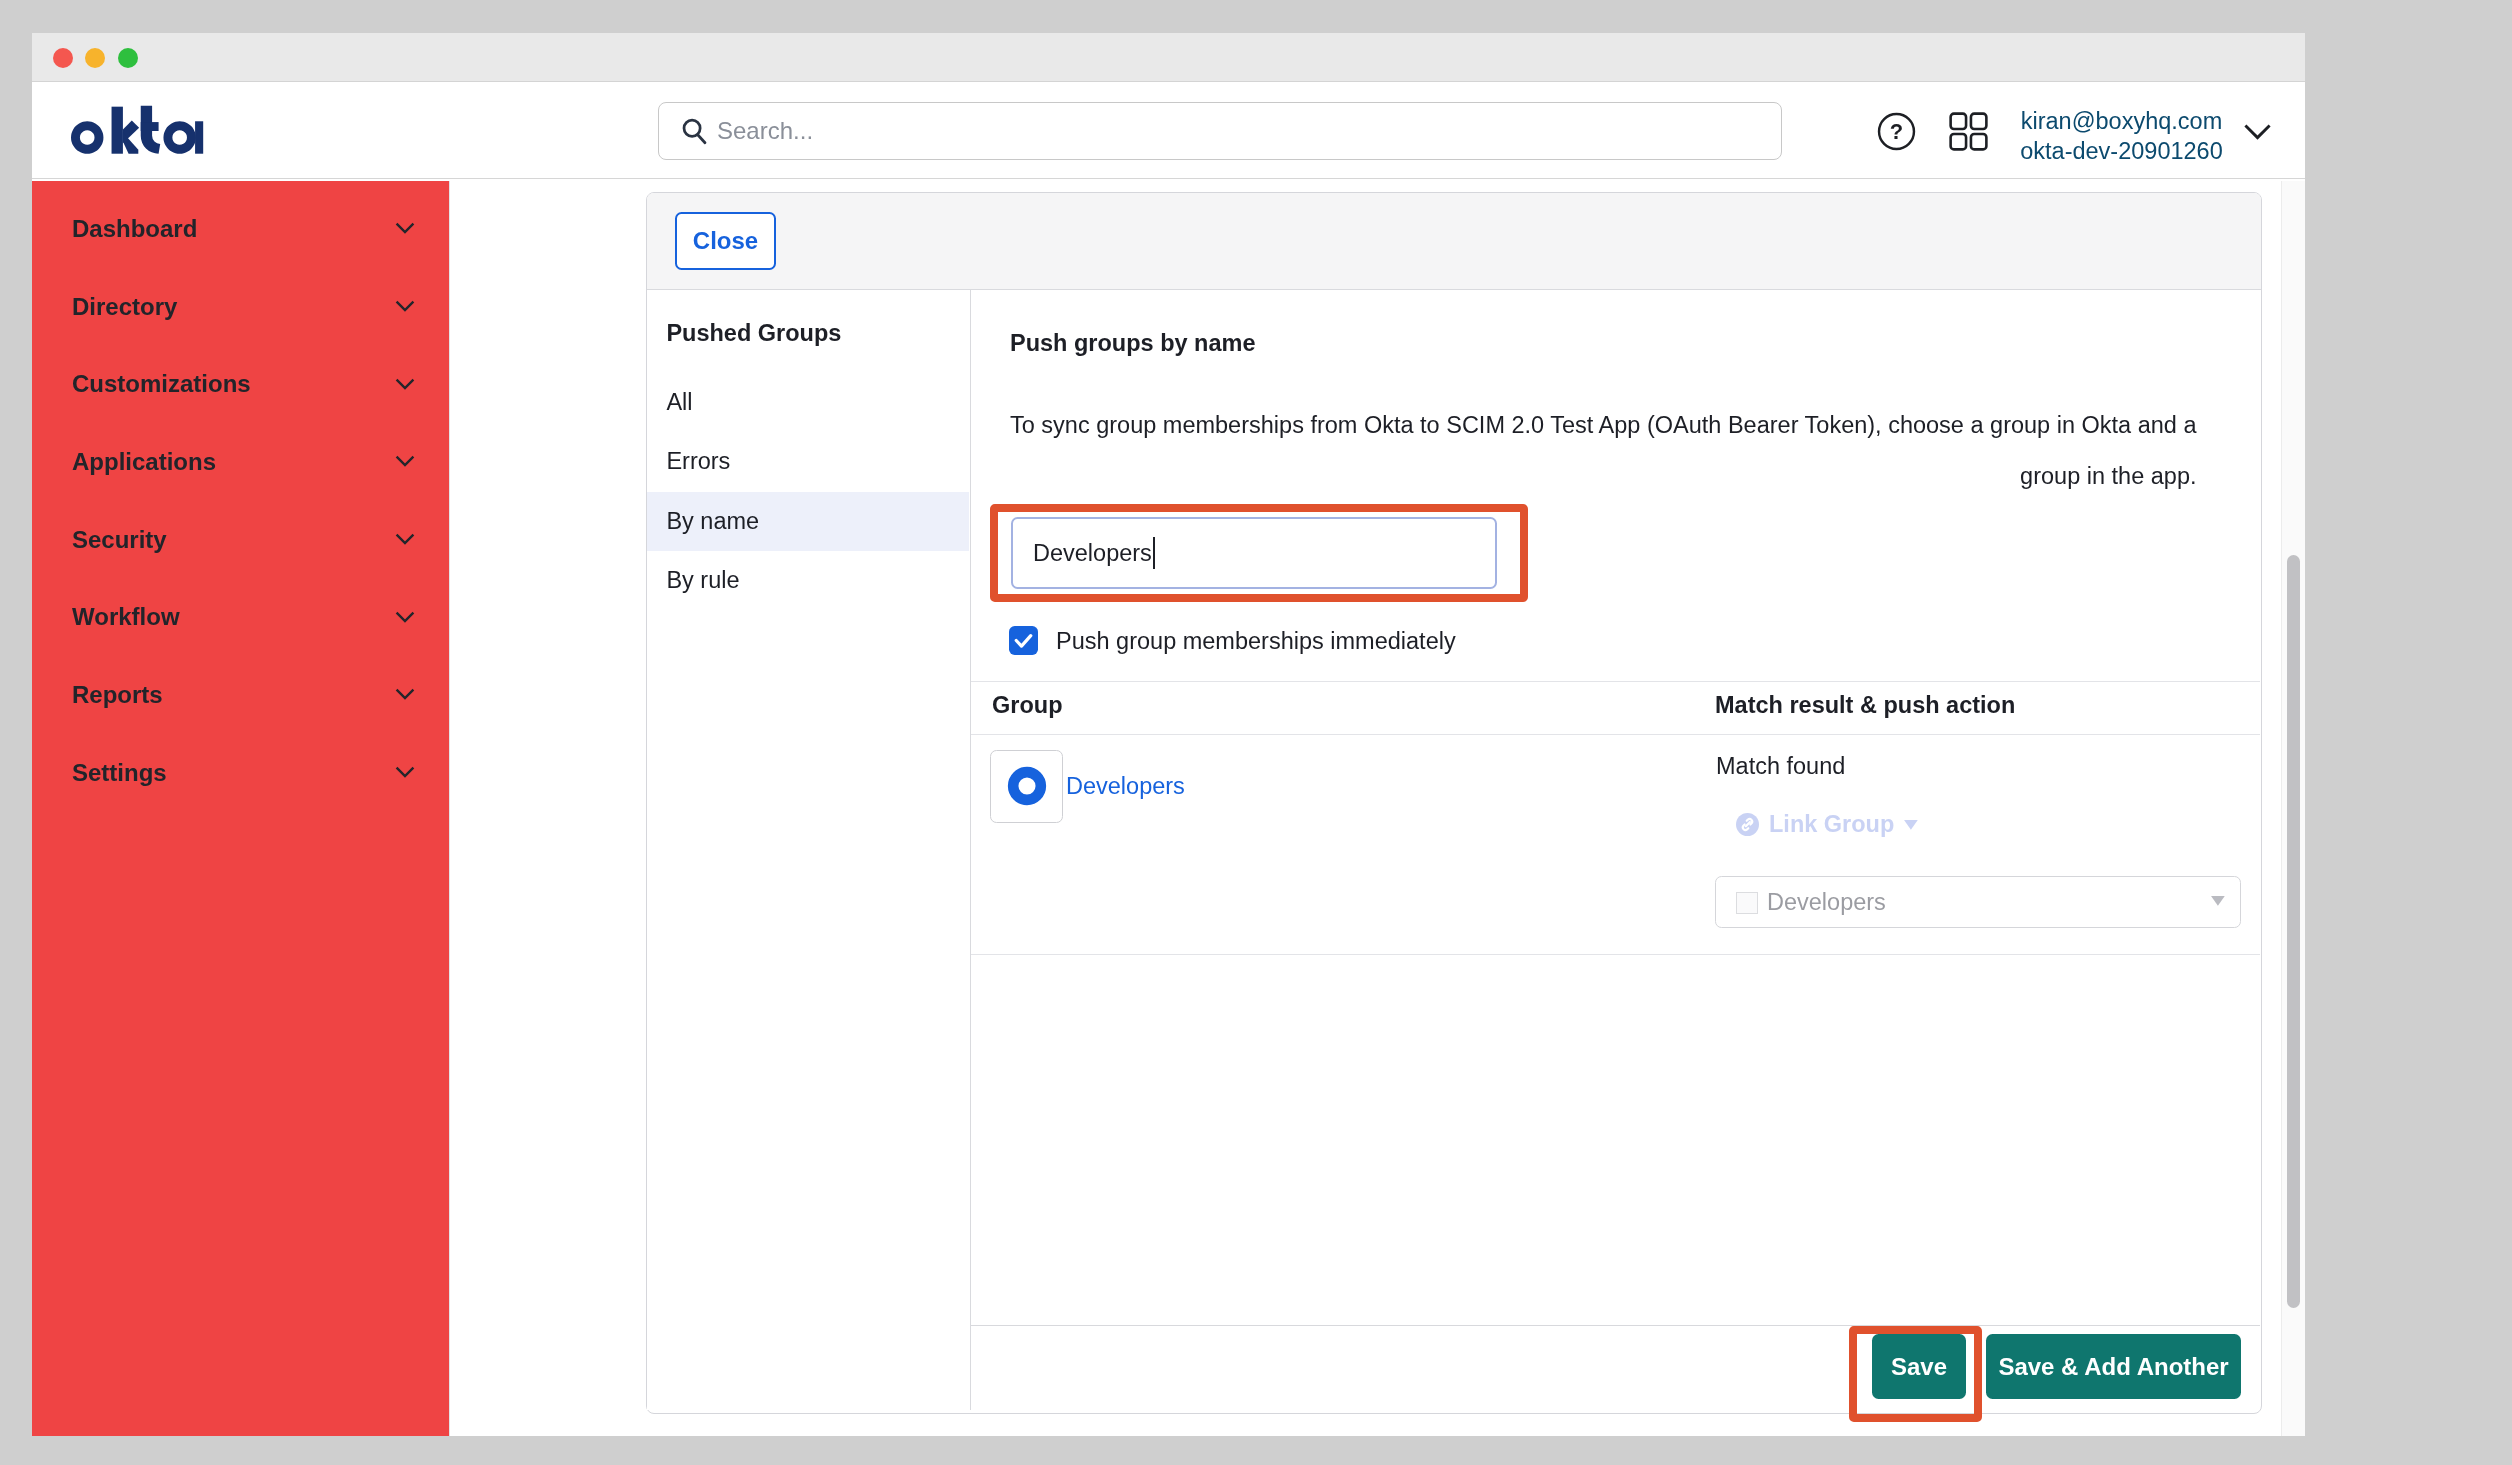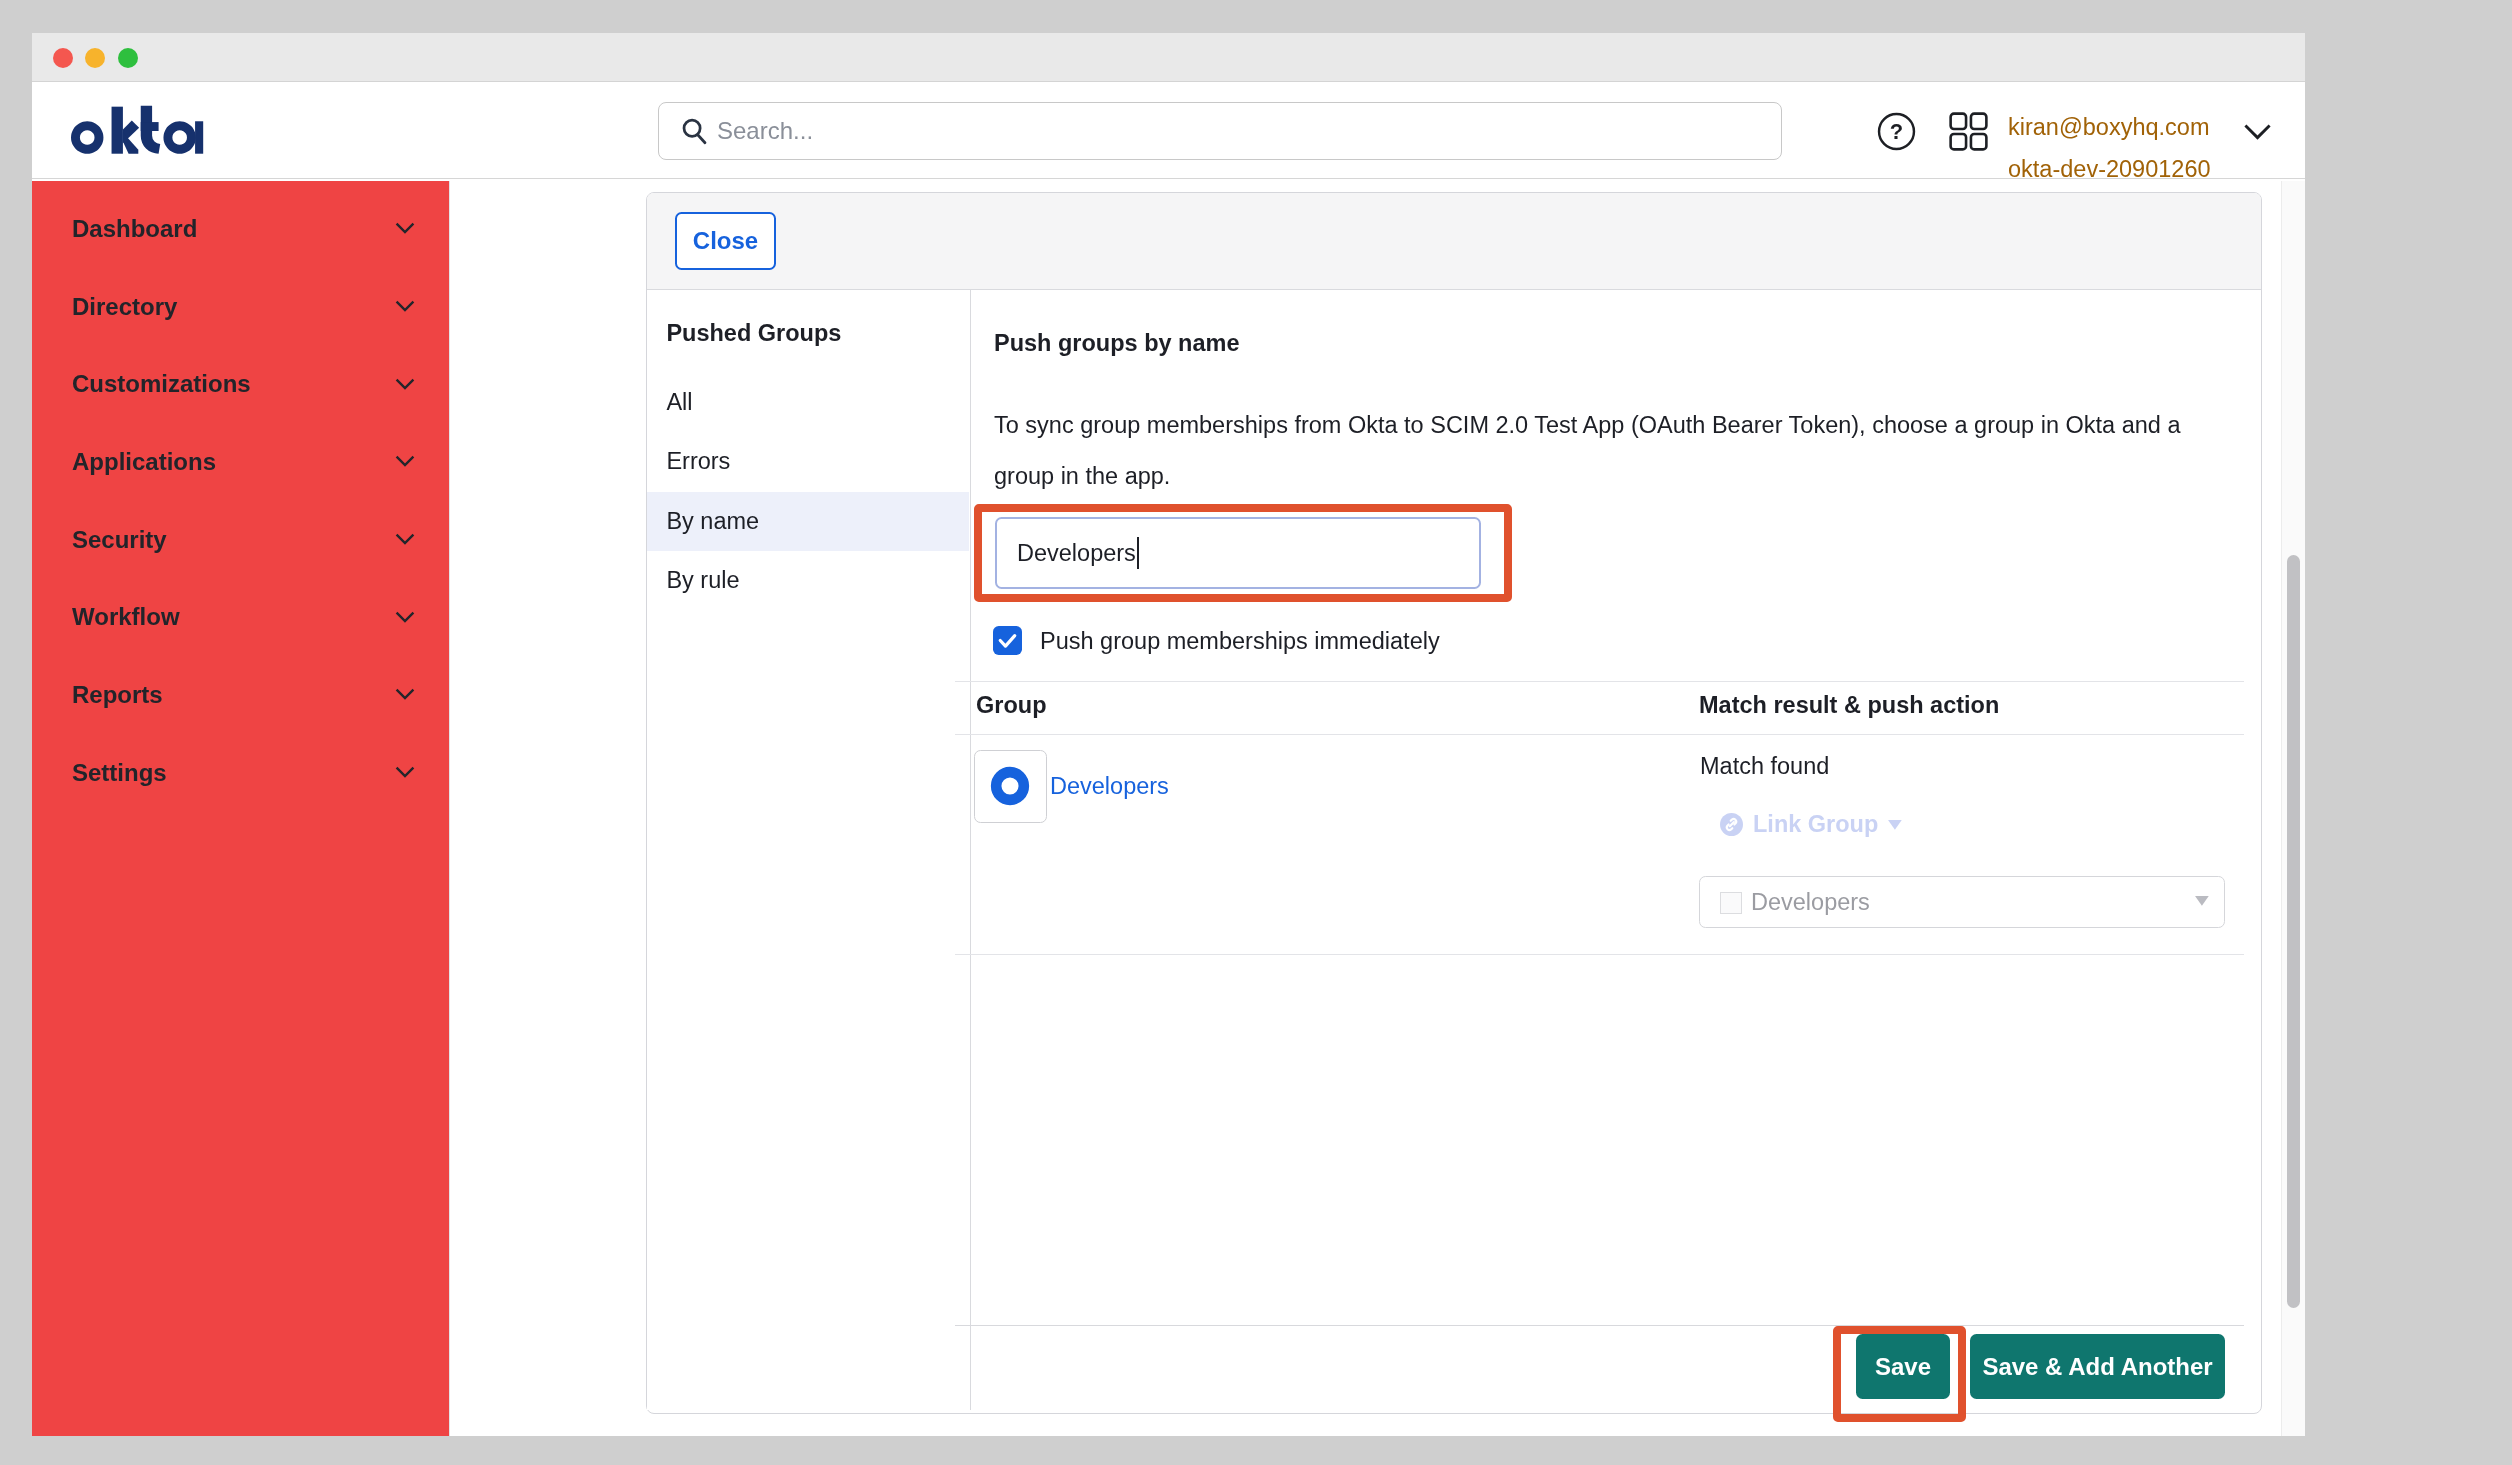--- a/index.html
+++ b/index.html
@@ -13,21 +13,21 @@
   .sideitem { position:absolute; left:40px; font-size:24px; font-weight:700; color:#22242a; }
   .sidechev { position:absolute; left:363px; }
   .scrolltrack { position:absolute; right:0; top:148px; width:24px; height:1255px; background:#fafafa; border-left:0.8px solid #ececec; }
   .scrollthumb { position:absolute; left:4.9px; top:374px; width:13px; height:753px; background:#c1c1c4; border-radius:6.5px; }
   .panel { position:absolute; left:614px; top:159px; width:1616px; height:1222px; border:1.6px solid #d5d6db; border-radius:8px; background:#fff; }
   .panelheader { position:absolute; left:0; top:0; width:100%; height:97px; background:#f5f5f6; border-bottom:1.6px solid #d9dade; border-radius:6.5px 6.5px 0 0; }
   .closebtn { position:absolute; left:28px; top:18.6px; width:101px; height:58px; background:#fff; border:2.4px solid #1662dd; border-radius:6.5px; color:#1662dd; font-size:24px; font-weight:700; display:flex; align-items:center; justify-content:center; }
   .navbox { position:absolute; left:0; top:97px; width:324px; height:1120px; border-right:1.6px solid #d9dade; background:#fff; }
   .navhead { position:absolute; left:19.4px; top:30px; font-size:23.5px; font-weight:700; }
   .navitem { position:absolute; left:0; width:322px; height:59px; font-size:23.5px; display:flex; align-items:center; padding-left:19.4px; }
-  .content { position:absolute; left:308px; top:97px; width:1289px; height:1120px; font-size:23.5px; }
+  .content { position:absolute; left:324px; top:97px; width:1289px; height:1120px; font-size:23.5px;text-align:right; }
   .btn { background:#0f766e; color:#fff; font-size:24px; font-weight:700; border-radius:6.5px; display:flex; align-items:center; justify-content:center; position:absolute; }
   .annot { position:absolute; border:8px solid #e0512d; border-radius:4.9px; }
   .hline { position:absolute; left:0; width:1289px; height:0.8px; background:#e3e4e8; }
 </style>
 </head>
 <body>
 <div class="window">
   <div class="titlebar">
     <div class="dot" style="left:21px; background:#f4574f;"></div>
     <div class="dot" style="left:53px; background:#f7b32c;"></div>
@@ -56,21 +56,21 @@
     <svg class="abs" style="left:1845px; top:30px;" width="39" height="39" viewBox="0 0 48 48" fill="none">
       <circle cx="24" cy="24" r="21.5" stroke="#1d1f24" stroke-width="3"></circle>
       <text x="24" y="33" text-anchor="middle" font-size="27" font-weight="700" fill="#1d1f24" font-family="Liberation Sans">?</text>
     </svg>
     <svg class="abs" style="left:1917px; top:30px;" width="39" height="39" viewBox="0 0 48 48" fill="none" stroke="#1d1f24" stroke-width="3.2">
       <rect x="2" y="2" width="19" height="19" rx="4"></rect>
       <rect x="27" y="2" width="19" height="19" rx="4"></rect>
       <rect x="2" y="27" width="19" height="19" rx="4"></rect>
       <rect x="27" y="27" width="19" height="19" rx="4"></rect>
     </svg>
-    <div class="abs" style="left:1976px; top:23.5px; width:227px; font-size:23.5px; line-height:42px; color:#a16207;">kiran@boxyhq.com<br>okta-dev-20901260</div>
+    <div class="abs" style="left:1976px; top:23.5px; width:227px; text-align:center; font-size:23.5px; line-height:30px; color:#0c4a6e;">kiran@boxyhq.com<br>okta-dev-20901260</div>
     <svg class="abs" style="left:2211px; top:41px;" width="29" height="18" viewBox="0 0 36 22" fill="none" stroke="#1d1f24" stroke-width="3.6">
       <polyline points="3,3 18,18 33,3"></polyline>
     </svg>
   </div>
   <div class="sidebar">
     <div class="sideitem" style="top:34px;">Dashboard</div>
     <div class="sideitem" style="top:112px;">Directory</div>
     <div class="sideitem" style="top:189px;">Customizations</div>
     <div class="sideitem" style="top:267px;">Applications</div>
     <div class="sideitem" style="top:345px;">Security</div>

